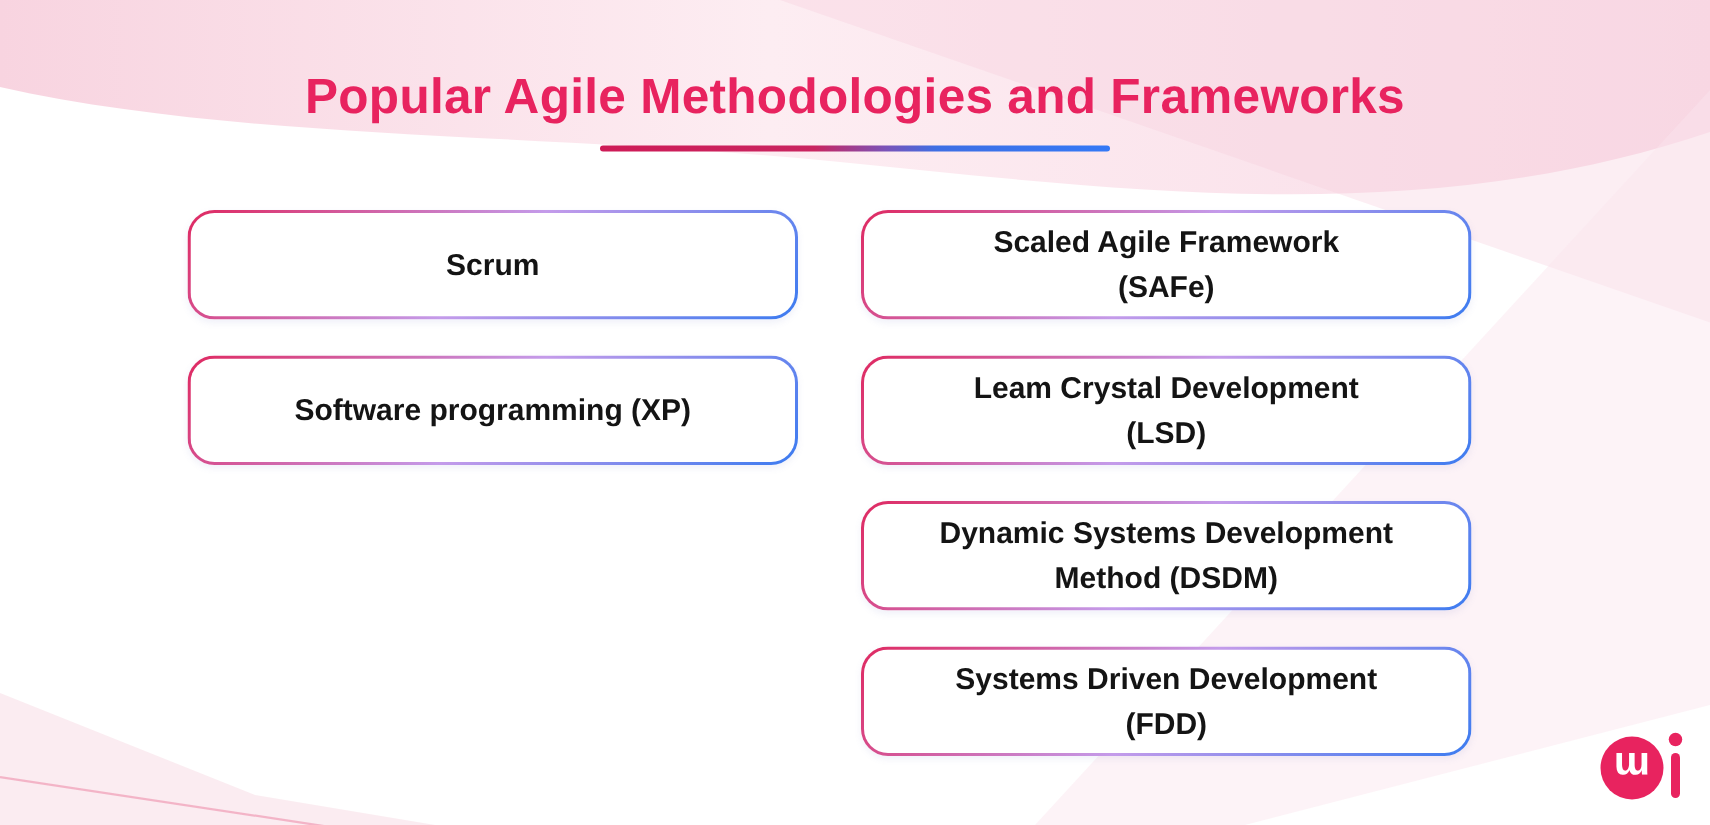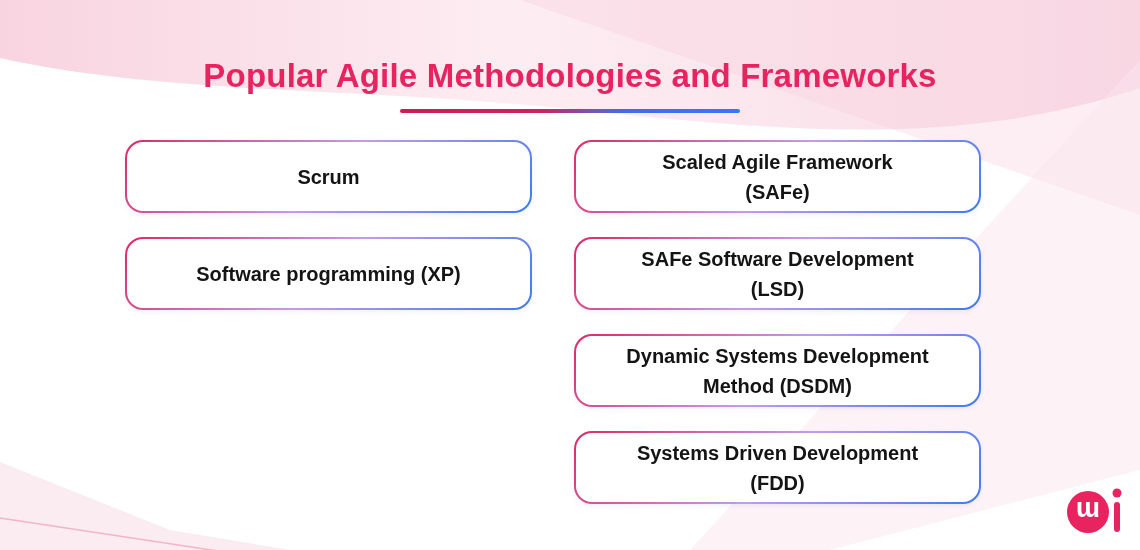--- a/index.html
+++ b/index.html
@@ -5,21 +5,21 @@
   html,body{margin:0;padding:0;}
   .page{
     position:relative;
     width:1140px;height:550px;
     overflow:hidden;
     background:#fff;
     font-family:"Liberation Sans",sans-serif;
   }
   .bg-decor{position:absolute;inset:0;z-index:0;pointer-events:none;}
 
-  .header{position:relative;z-index:2;padding-top:56px;text-align:center;}
+  .header{position:relative;z-index:2;padding-top:44px;text-align:center;}
   .page-title{
     margin:0;
     font-size:33px;
     font-weight:800;
     letter-spacing:.2px;
     color:var(--title,#E8235F);
     line-height:40px;
   }
   .title-underline{
     width:340px;height:4px;border-radius:2px;
@@ -94,21 +94,21 @@
         <div class="card-line">Software programming (XP)</div>
 
       </div>
     </div>
     <div class="col">
       <div class="card">
         <div class="card-line">Scaled Agile Framework</div>
         <div class="card-line">(SAFe)</div>
       </div>
       <div class="card">
-        <div class="card-line">SAFe Software Development</div>
+        <div class="card-line">Leam Crystal Development</div>
         <div class="card-line">(LSD)</div>
       </div>
       <div class="card">
         <div class="card-line">Dynamic Systems Development</div>
         <div class="card-line">Method (DSDM)</div>
       </div>
       <div class="card">
         <div class="card-line">Systems Driven Development</div>
         <div class="card-line">(FDD)</div>
       </div>

